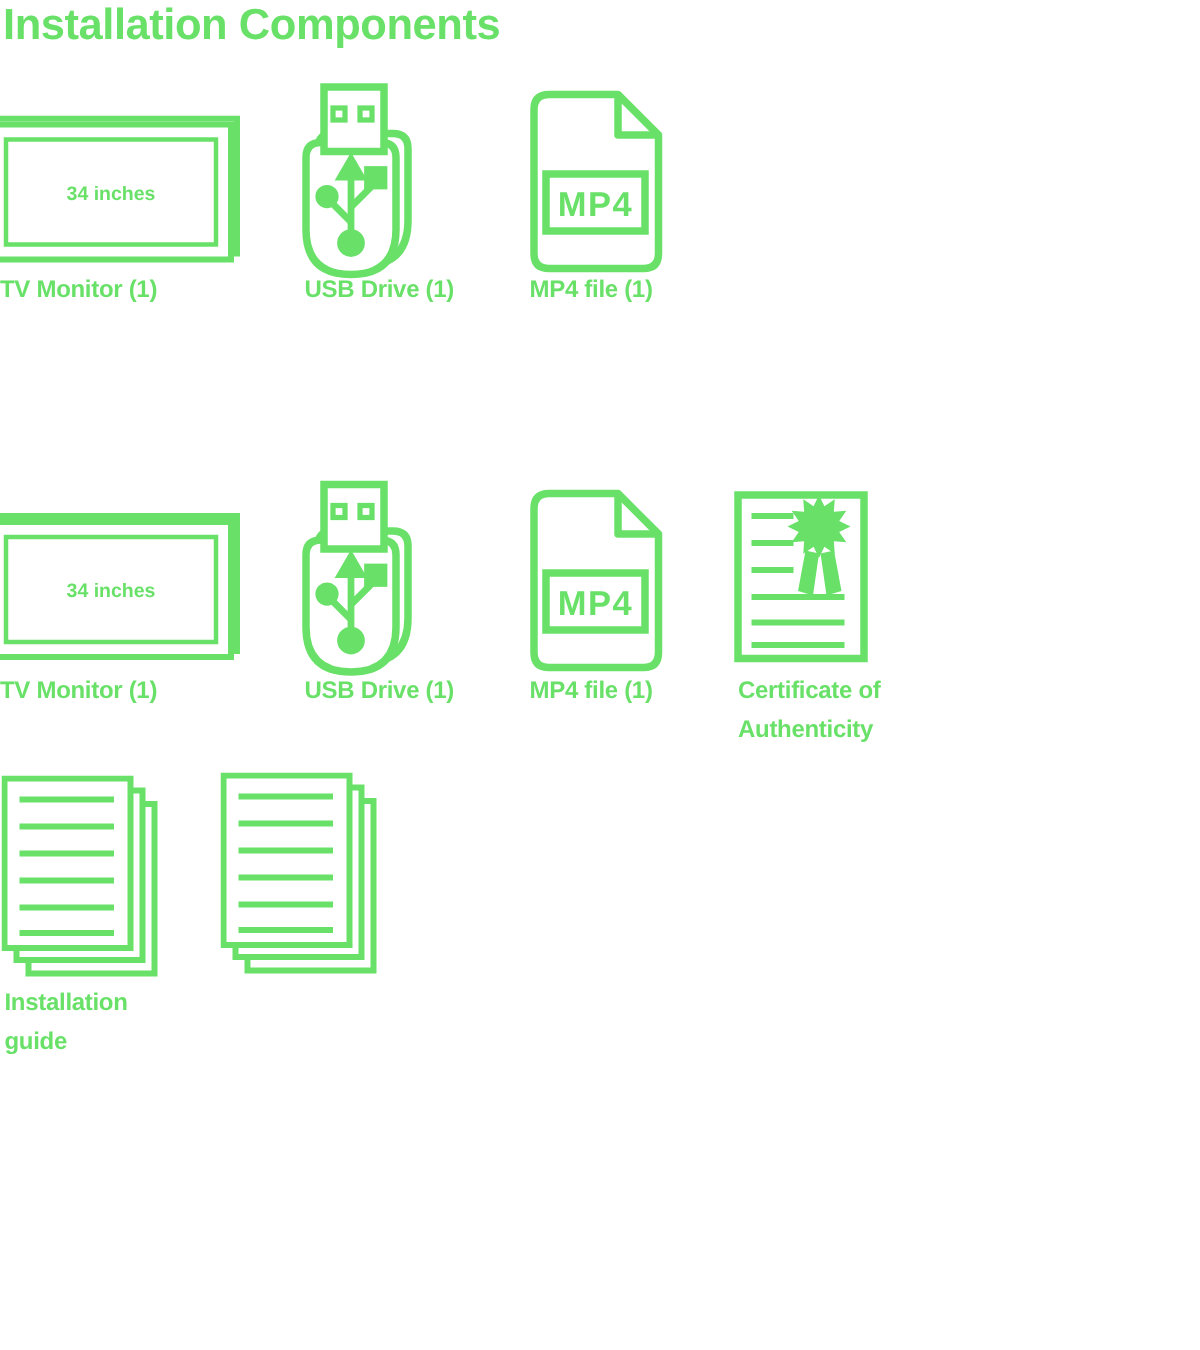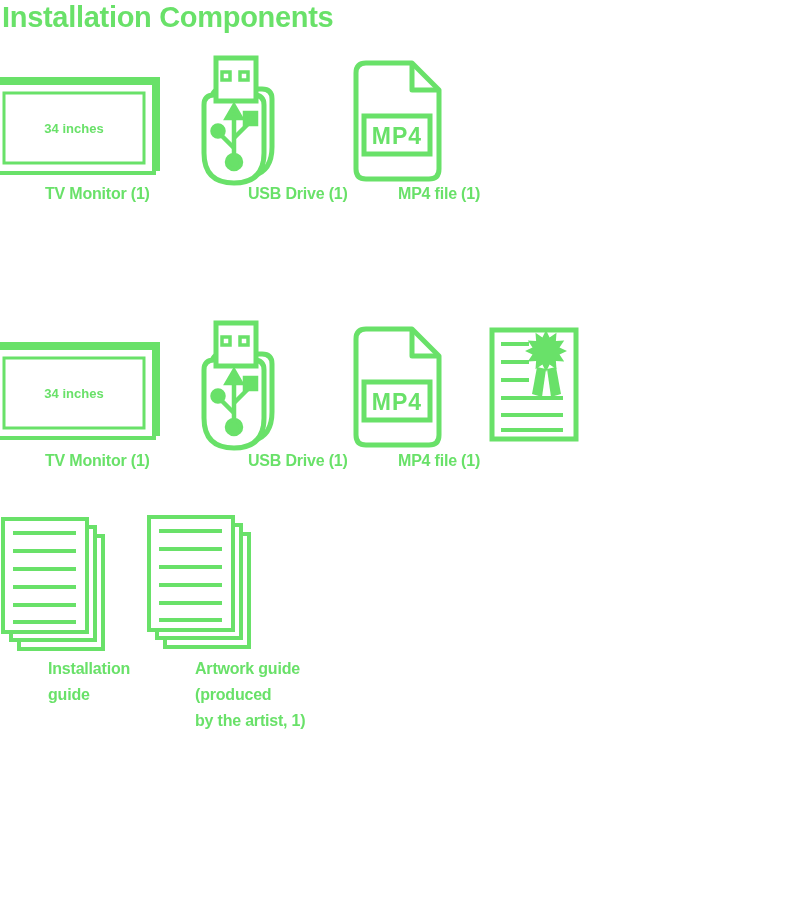--- a/index.html
+++ b/index.html
@@ -1,21 +1,21 @@
 <!DOCTYPE html>
 <html><head>
 <meta charset="utf-8">
 <style>
   html,body{margin:0;padding:0;background:#ffffff;}
   #canvas{position:relative;width:708px;height:900px;background:#ffffff;overflow:hidden;
           font-family:"Liberation Sans", sans-serif;}
   .title{position:absolute;font-weight:700;font-size:29px;line-height:34px;
          letter-spacing:-0.3px;color:var(--g);white-space:nowrap;}
   .item-label{position:absolute;font-weight:700;font-size:16px;line-height:26px;
-              letter-spacing:-0.2px;color:var(--g);white-space:pre-line;margin-left:45px;}
+              letter-spacing:-0.2px;color:var(--g);white-space:pre-line;}
   .icon{position:absolute;}
   svg text{font-family:"Liberation Sans", sans-serif;font-weight:700;}
 </style>
 </head>
 <body>
 
 <div id="canvas" style="--g:#69e169">
 
   <div class="title" style="left:2px;top:0px;">Installation Components</div>
 
@@ -97,20 +97,22 @@
       <line x1="12" y1="71" x2="74" y2="71"></line>
       <line x1="12" y1="88" x2="74" y2="88"></line>
       <line x1="12" y1="103" x2="74" y2="103"></line>
     </g>
     <g fill="#69e169">
       <polygon points="48,40 57,42 53,70 43,67"></polygon>
       <polygon points="58,42 67,40 72,67 62,70"></polygon>
       <polygon points="78,24 70.5,27.6 75.2,34.5 66.9,33.9 67.5,42.2 60.6,37.5 57,45 53.4,37.5 46.5,42.2 47.1,33.9 38.8,34.5 43.5,27.6 36,24 43.5,20.4 38.8,13.5 47.1,14.1 46.5,5.8 53.4,10.5 57,3 60.6,10.5 67.5,5.8 66.9,14.1 75.2,13.5 70.5,20.4"></polygon>
     </g>
   </svg>
+  <div class="item-label" style="left:492px;top:448px;width:120px;">Certificate of
+Authenticity</div>
 
   <svg class="icon" style="left:1px;top:517px;" width="105" height="135" viewBox="0 0 105 135">
     <rect x="18" y="19" width="84" height="113" fill="#ffffff" stroke="#69e169" stroke-width="4"></rect>
     <rect x="10" y="10" width="84" height="113" fill="#ffffff" stroke="#69e169" stroke-width="4"></rect>
     <rect x="2" y="2" width="84" height="113" fill="#ffffff" stroke="#69e169" stroke-width="4"></rect>
     <g stroke="#69e169" stroke-width="4">
       <line x1="12" y1="16" x2="75" y2="16"></line>
       <line x1="12" y1="34" x2="75" y2="34"></line>
       <line x1="12" y1="52" x2="75" y2="52"></line>
       <line x1="12" y1="70" x2="75" y2="70"></line>
@@ -127,17 +129,14 @@
     <rect x="2" y="2" width="84" height="113" fill="#ffffff" stroke="#69e169" stroke-width="4"></rect>
     <g stroke="#69e169" stroke-width="4">
       <line x1="12" y1="16" x2="75" y2="16"></line>
       <line x1="12" y1="34" x2="75" y2="34"></line>
       <line x1="12" y1="52" x2="75" y2="52"></line>
       <line x1="12" y1="70" x2="75" y2="70"></line>
       <line x1="12" y1="88" x2="75" y2="88"></line>
       <line x1="12" y1="105" x2="75" y2="105"></line>
     </g>
   </svg>
-  <div class="item-label" style="left:150px;top:656px;">Artwork guide
-(produced
-by the artist, 1)</div>
 
 </div>
 
 </body></html>

